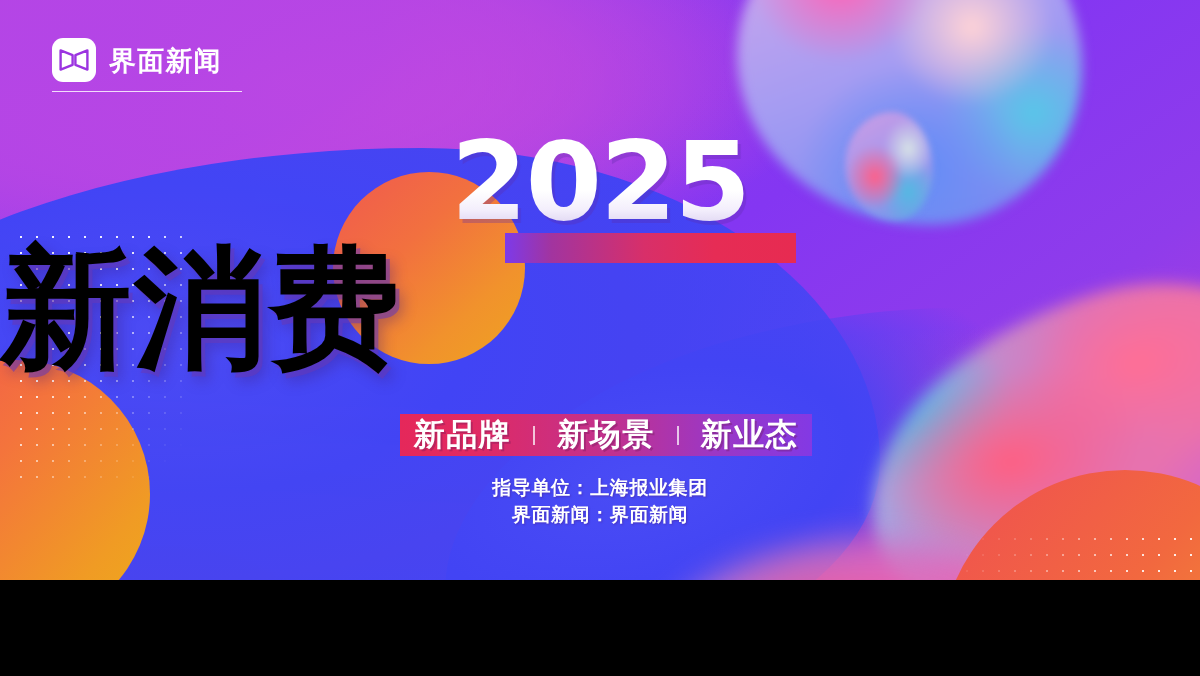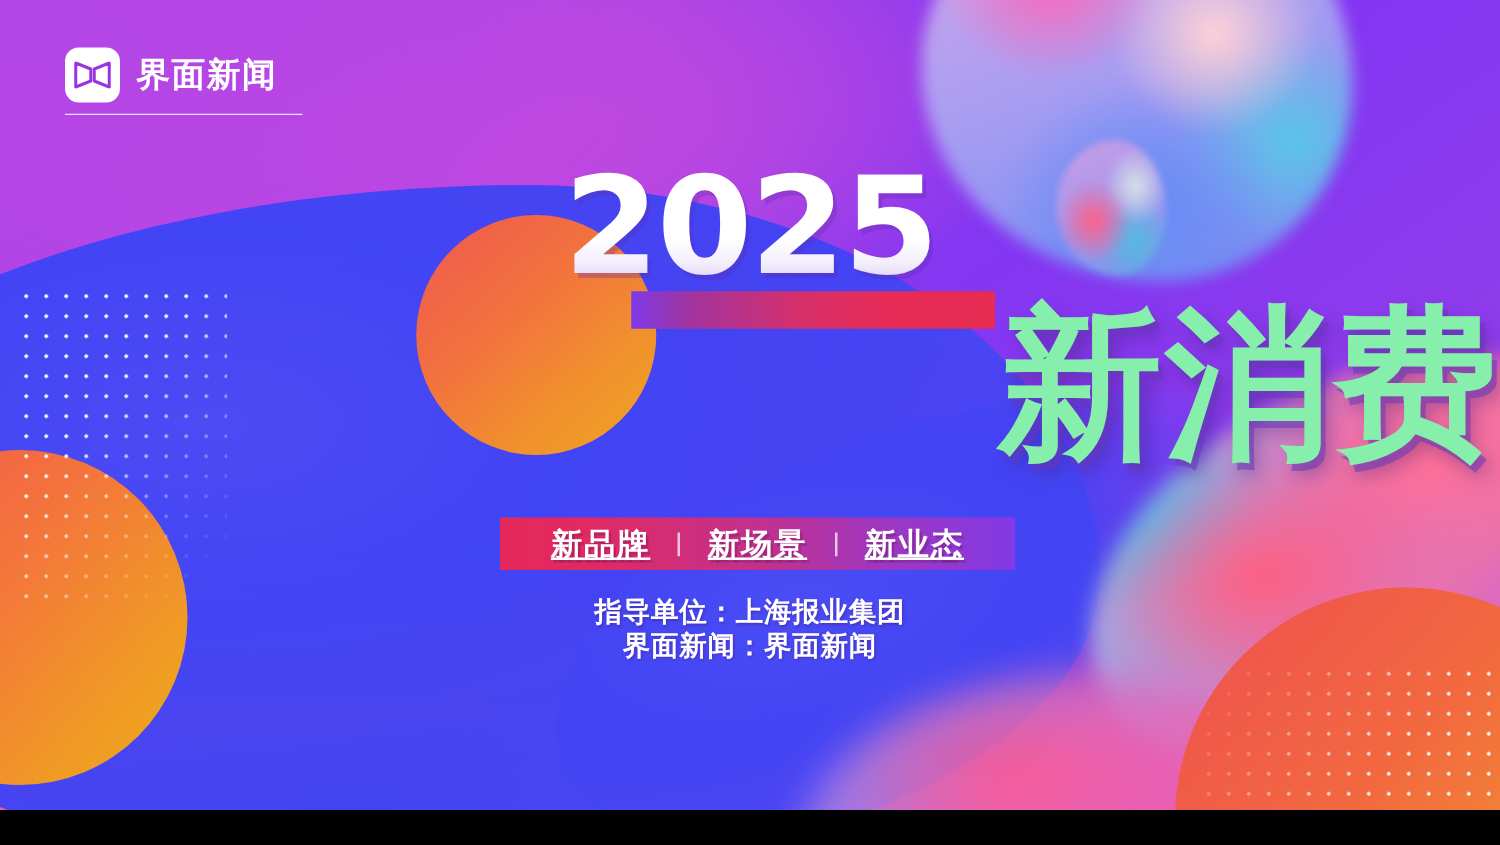--- a/index.html
+++ b/index.html
@@ -3,21 +3,21 @@
 <meta charset="utf-8">
 <title>2025 新消费</title>
 <style>
   * { margin:0; padding:0; box-sizing:border-box; }
   html,body{
     width:1200px; height:676px; overflow:hidden;
     font-family:"Liberation Sans","DejaVu Sans",sans-serif;
     background:#000;
   }
   #poster{
-    position:relative; width:1200px; height:648px; overflow:hidden;
+    position:relative; width:1200px; height:580px; overflow:hidden;
     background:#7b3ce8;
     isolation:isolate;
   }
 
   
   .bg-base{
     position:absolute; inset:0;
     background:
       radial-gradient(120% 95% at 12% 104%, #ff5f8f 0%, #ff5f8f 8%, rgba(255,95,143,0) 46%),
       radial-gradient(100% 80% at 88% 104%, #f13fb0 0%, rgba(241,63,176,0.85) 22%, rgba(241,63,176,0) 60%),
@@ -160,53 +160,52 @@
     transform:scaleX(1.02);
   }
 
   .redbar{
     position:absolute; left:505px; top:233px; width:291px; height:30px; z-index:5;
     background:linear-gradient(90deg,#7d3ae9 0%,#a2349f 16%,#d82f69 48%,#e62c55 72%,#e72b51 100%);
   }
 
   .headline{
     position:absolute; left:0; right:0; top:236px; z-index:6;
-    text-align:right; color:#86efac;
+    text-align:left; color:#000000;
     font-family:"DejaVu Sans","Liberation Sans",sans-serif;
     font-size:132px; font-weight:700; line-height:1.1; letter-spacing:2px;
     white-space:nowrap;
     text-shadow:
        4px 5px 0 rgba(104,56,184,.55),
        7px 9px 14px rgba(60,25,120,.35);
   }
 
   .tagbar{
     position:absolute; left:400px; top:414px; width:412px; height:42px; z-index:6;
     background:linear-gradient(90deg,#e5285a 0%,#e02a63 18%,#c03190 52%,#9c37c4 76%,#8339e4 100%);
     display:flex; align-items:center; justify-content:center; gap:0;
   }
   .tagbar .t{
-    color:#fff; font-weight:700; font-size:25px; letter-spacing:1.5px;
+    color:#fff; font-weight:700; font-size:31px; letter-spacing:1.5px;
     font-family:"DejaVu Sans","Liberation Sans",sans-serif;
     text-shadow:2px 2px 0 rgba(110,25,90,.35);
     white-space:nowrap;
-    text-decoration:underline;
   }
   .tagbar .sep{
     width:2px; height:19px; background:rgba(255,255,255,.72);
     margin:0 22px; flex:0 0 auto;
   }
 
   .credits{
     position:absolute; left:0; right:0; top:476px; z-index:6; text-align:center;
     color:#fff;
   }
   .credits div{
-    font-family:Liberation Sans, sans-serif;
-    font-size:22px; font-weight:700; letter-spacing:.6px; line-height:27px;
+    font-family:Liberation Mono, monospace;
+    font-size:19px; font-weight:700; letter-spacing:.6px; line-height:27px;
     text-shadow:1px 1px 2px rgba(70,25,130,.45);
     white-space:nowrap;
   }
 </style>
 </head>
 <body>
 
 <div id="poster">
 
   <div class="bg-base"></div>

